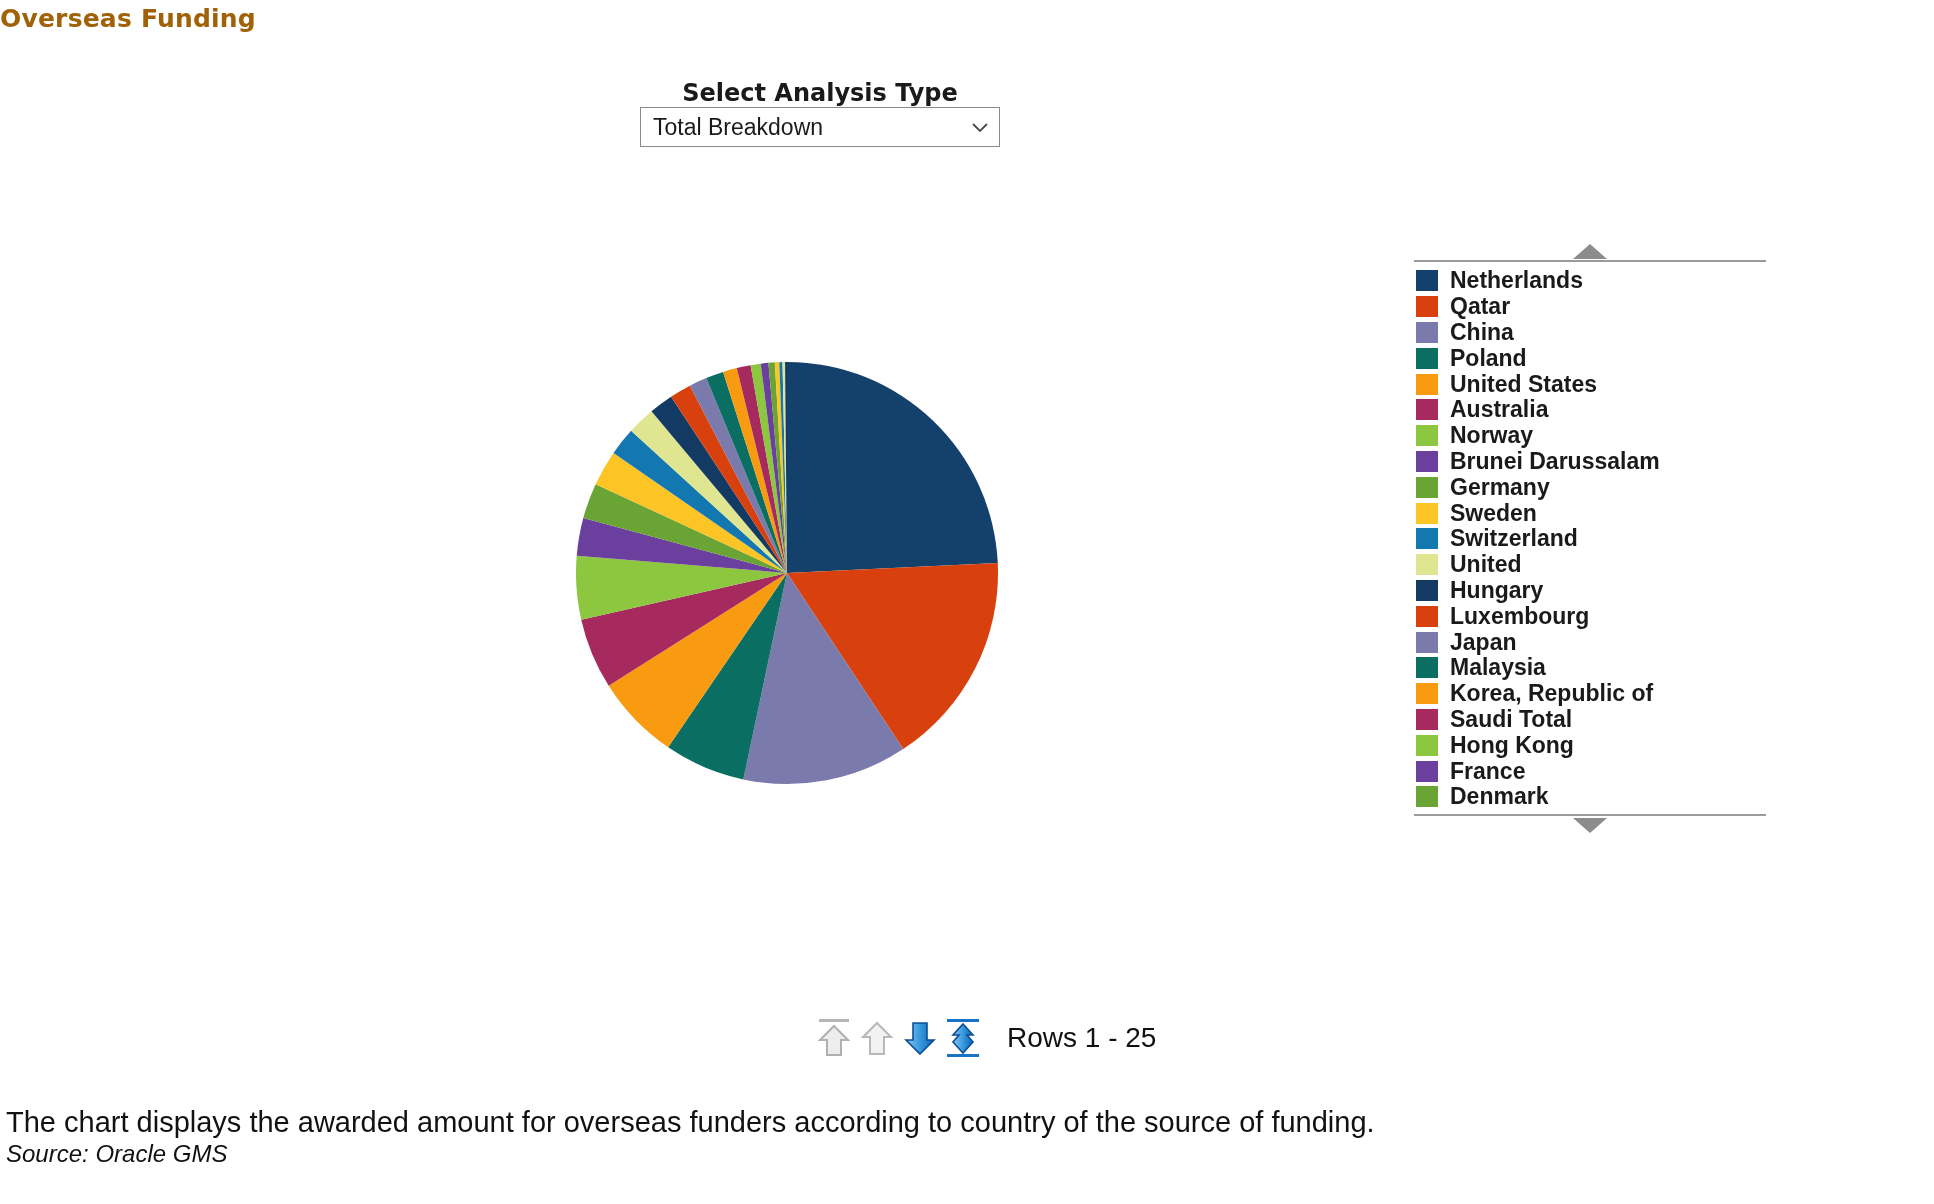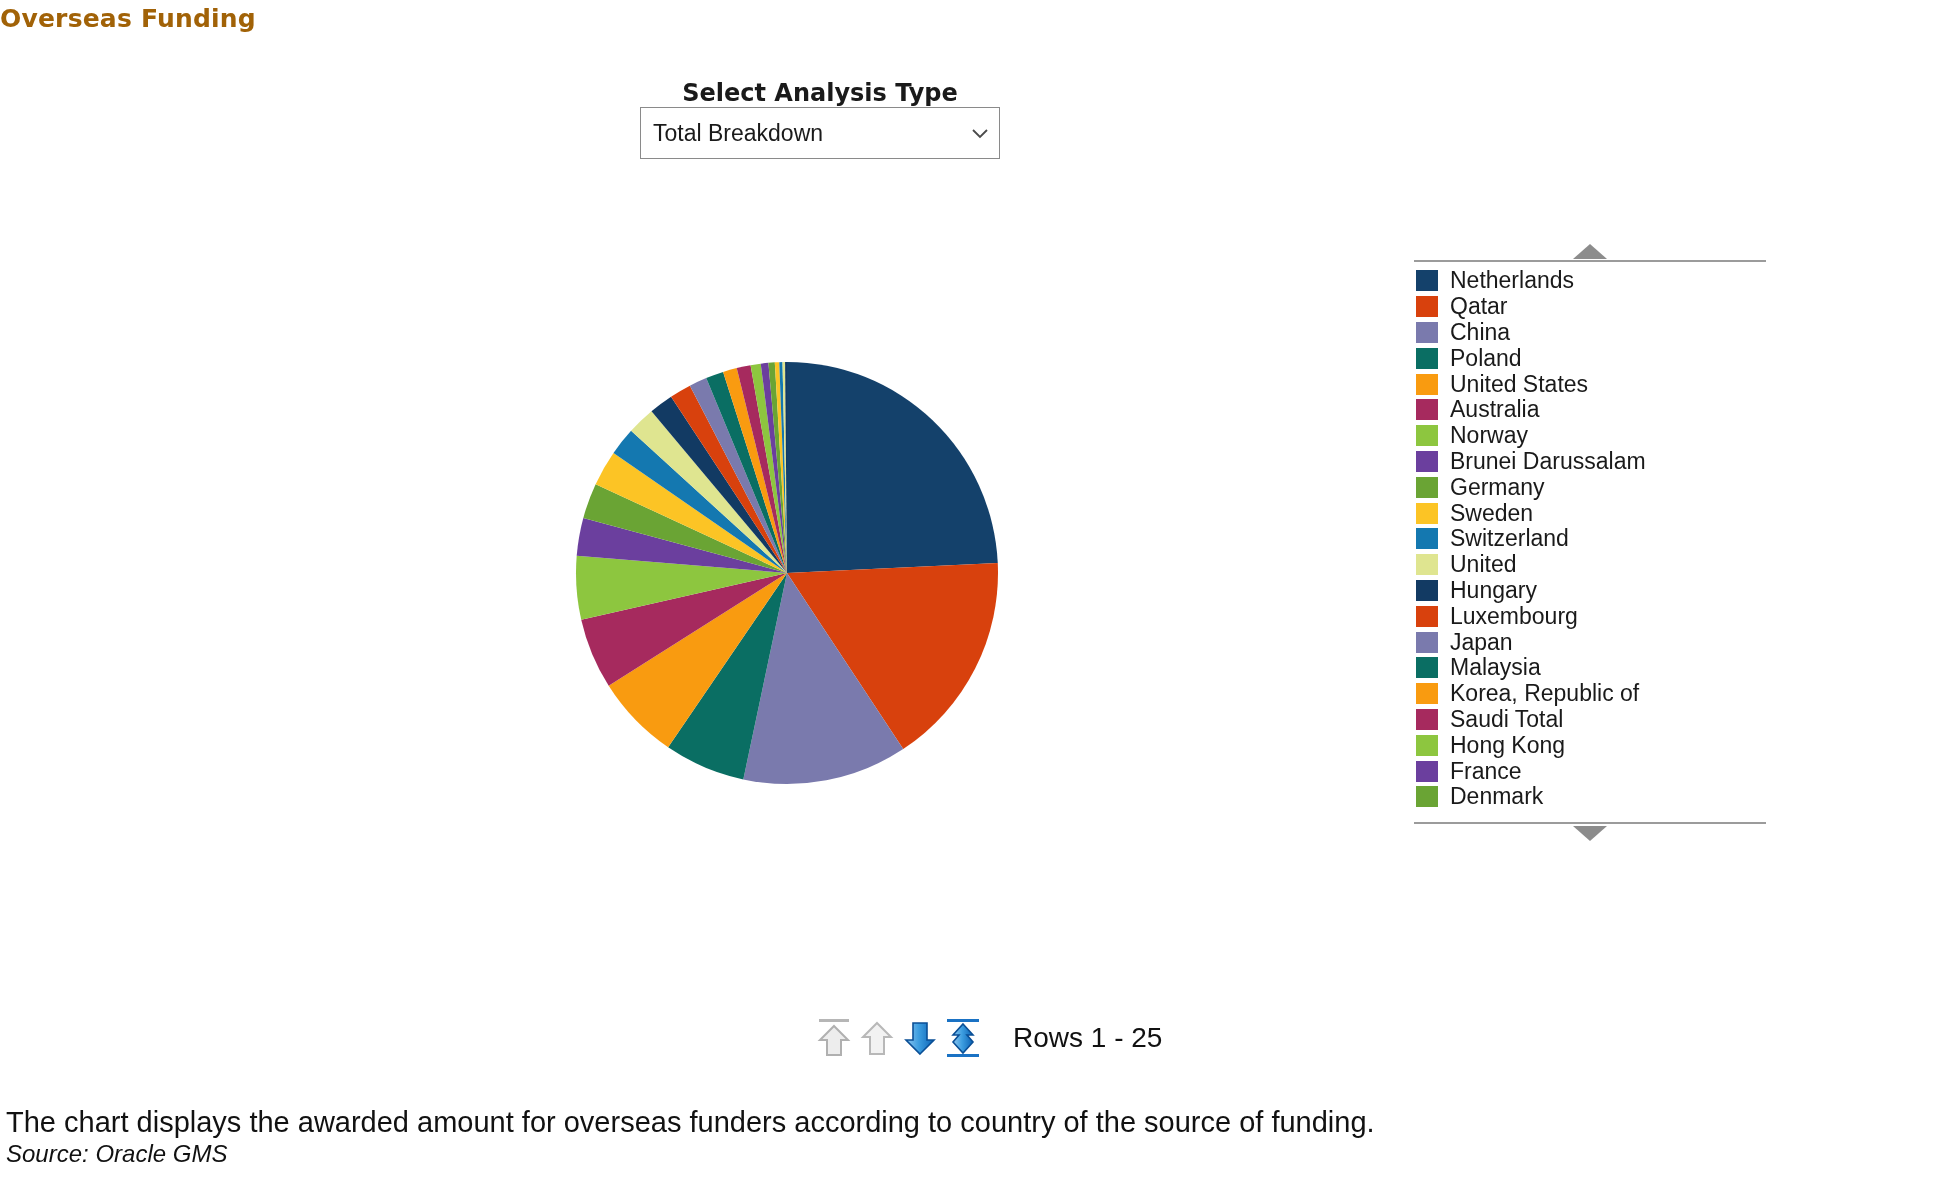--- a/index.html
+++ b/index.html
@@ -39,21 +39,21 @@
   }
   #analysis-label {
     font-size: 24px;
     font-weight: bold;
     color: #1a1a1a;
     font-family: "DejaVu Sans", sans-serif;
     white-space: nowrap;
   }
   #analysis-select {
     width: 360px;
-    height: 52px;
+    height: 40px;
     box-sizing: border-box;
     border: 1px solid #8a8a8a;
     background: #ffffff;
     display: flex;
     align-items: center;
     justify-content: space-between;
     padding: 0 8px 0 12px;
     font-size: 23px;
     color: #1a1a1a;
     font-family: "Liberation Sans", sans-serif;
@@ -111,21 +111,22 @@
     border-bottom: 15px solid #8c8c8c;
   }
   #legend-arrow-down {
     top: 4px;
     border-left: 17px solid transparent;
     border-right: 17px solid transparent;
     border-top: 15px solid #8c8c8c;
   }
   #legend-items {
     padding-top: 6px;
-    padding-bottom: 12px;
+    padding-bottom: 4px;
+    font-weight: bold;
   }
   .legend-item {
     display: flex;
     align-items: center;
     height: 25.8px;
     cursor: pointer;
   }
   .legend-swatch {
     width: 22px;
     height: 21px;
@@ -150,21 +151,21 @@
     align-items: center;
     gap: 5px;
   }
   #pager .pg-icon {
     width: 38px;
     height: 44px;
     display: block;
     cursor: pointer;
   }
   #pager-label {
-    margin-left: 26px;
+    margin-left: 20px;
     font-size: 28px;
     color: #111111;
     font-family: "Liberation Sans", sans-serif;
     white-space: nowrap;
   }
 
   
   #footnotes {
     position: absolute;
     left: 6px;

